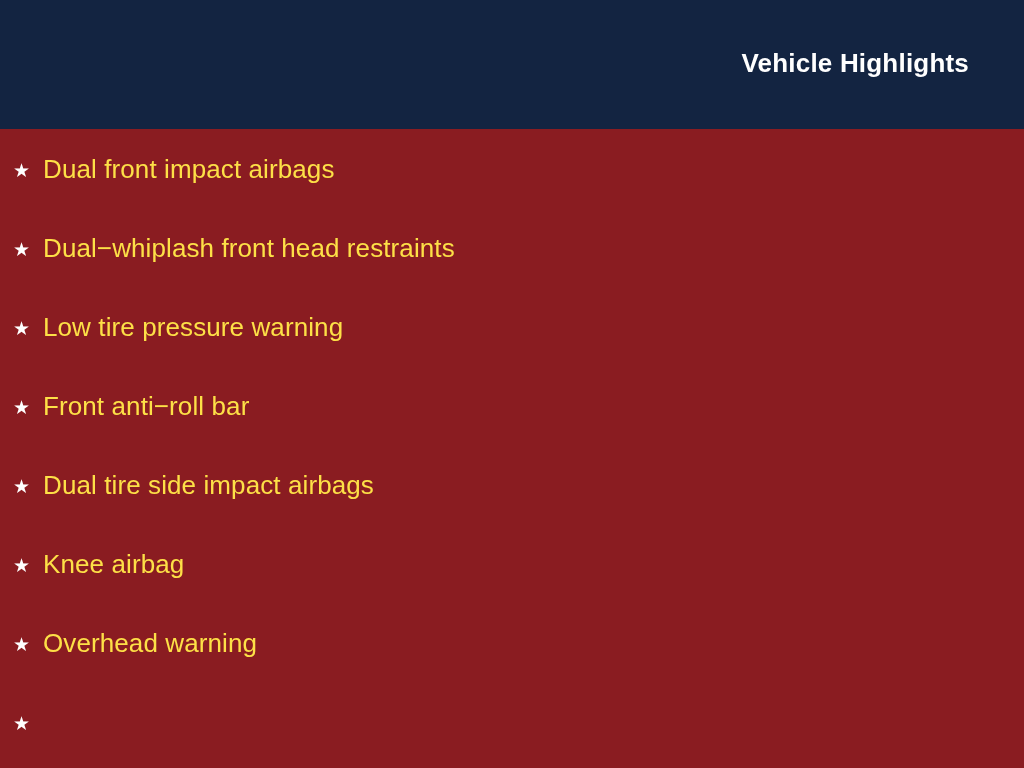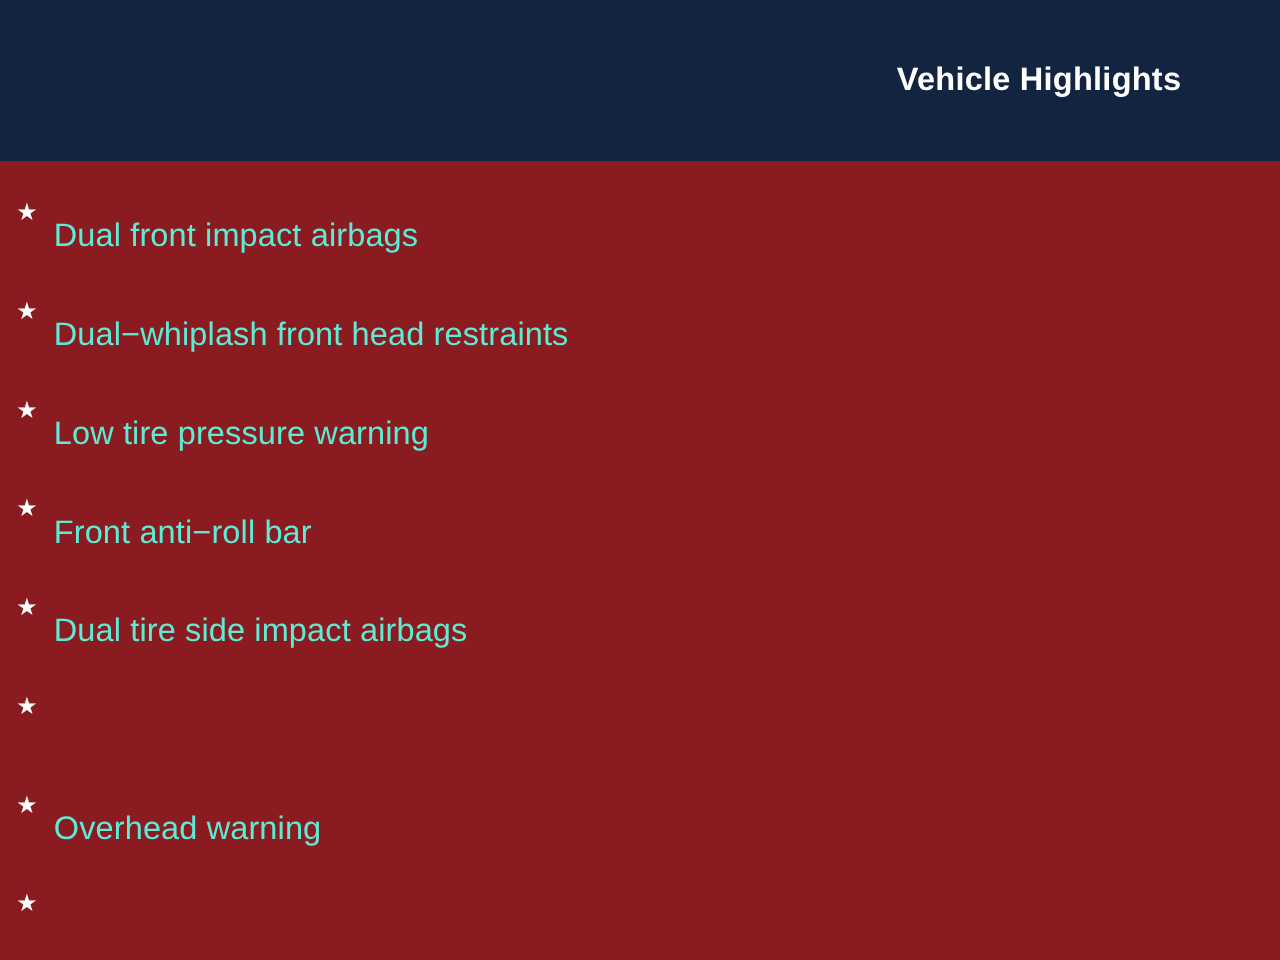--- a/index.html
+++ b/index.html
@@ -28,21 +28,21 @@
     position: absolute;
     left: 0;
     top: 0;
     width: 1024px;
     height: 129px;
     background: #132441;
     box-sizing: border-box;
     display: flex;
     align-items: center;
     justify-content: flex-end;
-    padding-right: 79px;
+    padding-right: 55px;
   }
 
   #slide-title {
     color: #ffffff;
     font-size: 26px;
     font-weight: bold;
     letter-spacing: 0.2px;
     line-height: 1.1;
     white-space: nowrap;
     margin: 0;
@@ -83,26 +83,25 @@
     font-size: 19px;
     line-height: 28px;
     text-align: left;
     position: relative;
     top: 2px;
     user-select: none;
   }
 
   .highlight-text {
     flex: 1 1 auto;
-    color: #5eead4;
+    color: #fde047;
     font-size: 26px;
     line-height: 28px;
     letter-spacing: 0.1px;
     white-space: nowrap;
-    margin-top: 19px;
   }
 </style>
 </head>
 <body>
 
 <div id="slide">
 
   <div id="header-band">
     <h1 id="slide-title">Vehicle Highlights</h1>
   </div>
@@ -130,20 +129,21 @@
         <span class="highlight-text">Front anti−roll bar</span>
       </li>
 
       <li class="highlight-row">
         <span class="bullet-star">★</span>
         <span class="highlight-text">Dual tire side impact airbags</span>
       </li>
 
       <li class="highlight-row">
         <span class="bullet-star">★</span>
+        <span class="highlight-text">Knee airbag</span>
       </li>
 
       <li class="highlight-row">
         <span class="bullet-star">★</span>
         <span class="highlight-text">Overhead warning</span>
       </li>
 
       <li class="highlight-row">
         <span class="bullet-star">★</span>
       </li>

